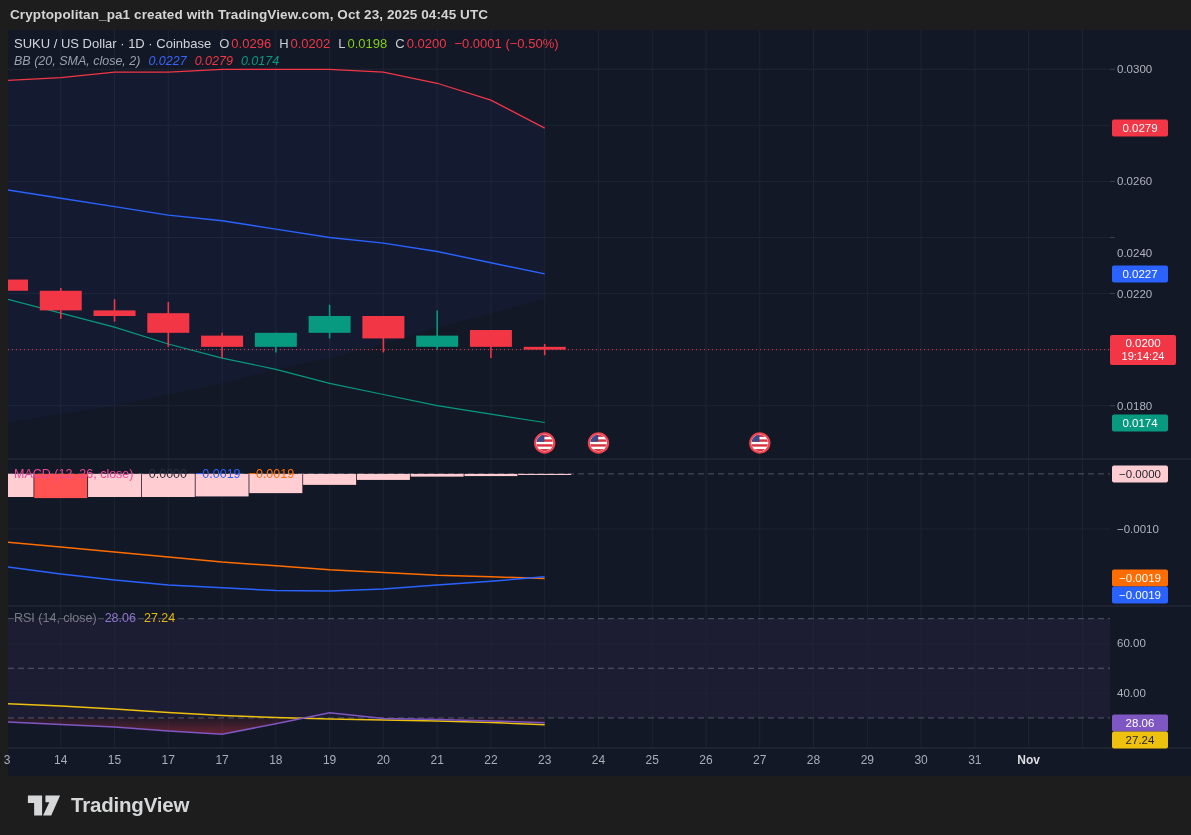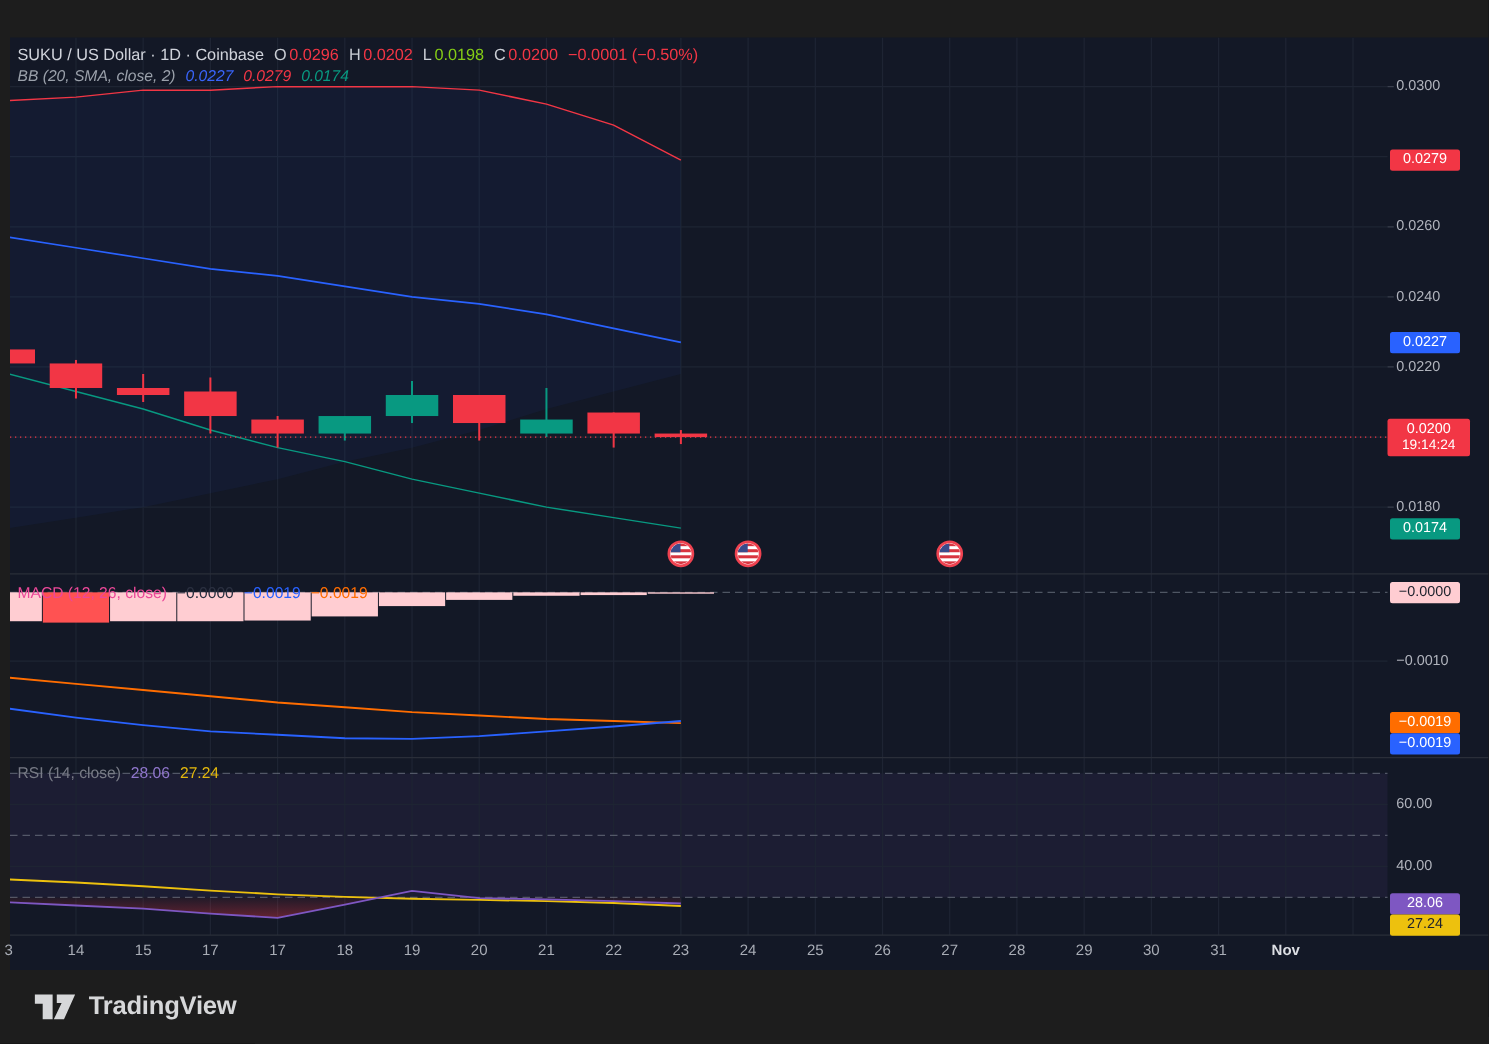--- a/index.html
+++ b/index.html
@@ -21,20 +21,23 @@
   .time-label{position:absolute;top:723px;font-size:12px;color:#a9adb6;transform:translateX(-50%);line-height:14px;}
   .time-label.bold{color:#dcdee3;font-weight:700;}
   .footer{position:absolute;left:26px;top:788px;display:flex;align-items:center;gap:9px;height:34px;}
   .footer .brand-text{font-size:20.5px;font-weight:800;color:#d6d7d9;letter-spacing:-.2px;}
 </style>
 </head>
 <body>
 
 <div class="stage">
 
+  <div class="top-strip">
+    <span>Cryptopolitan_pa1 created with TradingView.com, Oct 23, 2025 04:45 UTC</span>
+  </div>
 
   <div class="chart-surface">
     <svg id="chart-svg" width="1183" height="746" viewBox="0 0 1183 746">
         <defs>
           <linearGradient id="osGrad" gradientUnits="userSpaceOnUse" x1="0" y1="687.9615384615385" x2="0" y2="711.9615384615385">
             <stop offset="0" stop-color="rgba(242,54,69,0.06)"></stop>
             <stop offset="1" stop-color="rgba(242,54,69,0.5)"></stop>
           </linearGradient>
           <clipPath id="fc10">
             <circle cx="0" cy="0" r="8.3"></circle>
@@ -203,21 +206,21 @@
 
     <div class="legend" style="left:6px;top:581px;font-size:12.5px;">
       <span style="color:#787b86">RSI (14, close)</span>
       <span style="color:#8f76cc">28.06</span>
       <span style="color:#e3b80d">27.24</span>
     </div>
 
     <div class="axis-layer" id="axis-layer">
         <div class="tick-label" style="top: 39.2549px;">0.0300</div>
         <div class="tick-label" style="top: 151.412px;">0.0260</div>
-        <div class="tick-label" style="top: 208px;">0.0240</div>
+        <div class="tick-label" style="top: 223px;">0.0240</div>
         <div class="tick-label" style="top: 263.569px;">0.0220</div>
         <div class="tick-label" style="top: 375.725px;">0.0180</div>
         <div class="badge" style="top: 98.1373px; background: rgb(242, 54, 69); color: rgb(255, 255, 255);">0.0279</div>
         <div class="badge" style="top: 243.941px; background: rgb(41, 98, 255); color: rgb(255, 255, 255);">0.0227</div>
         <div class="badge" style="top: 319.647px; background: rgb(242, 54, 69); color: rgb(255, 255, 255); left: 1102px; width: 66px;">0.0200<span class="sub">19:14:24</span></div>
         <div class="badge" style="top: 392.549px; background: rgb(8, 153, 129); color: rgb(255, 255, 255);">0.0174</div>
         <div class="tick-label" style="top: 498.921px;">−0.0010</div>
         <div class="badge" style="top: 443.865px; background: rgb(255, 205, 210); color: rgb(30, 34, 45);">−0.0000</div>
         <div class="badge" style="top: 548.472px; background: rgb(255, 109, 0); color: rgb(255, 255, 255);">−0.0019</div>
         <div class="badge" style="top: 565.472px; background: rgb(41, 98, 255); color: rgb(255, 255, 255);">−0.0019</div>

